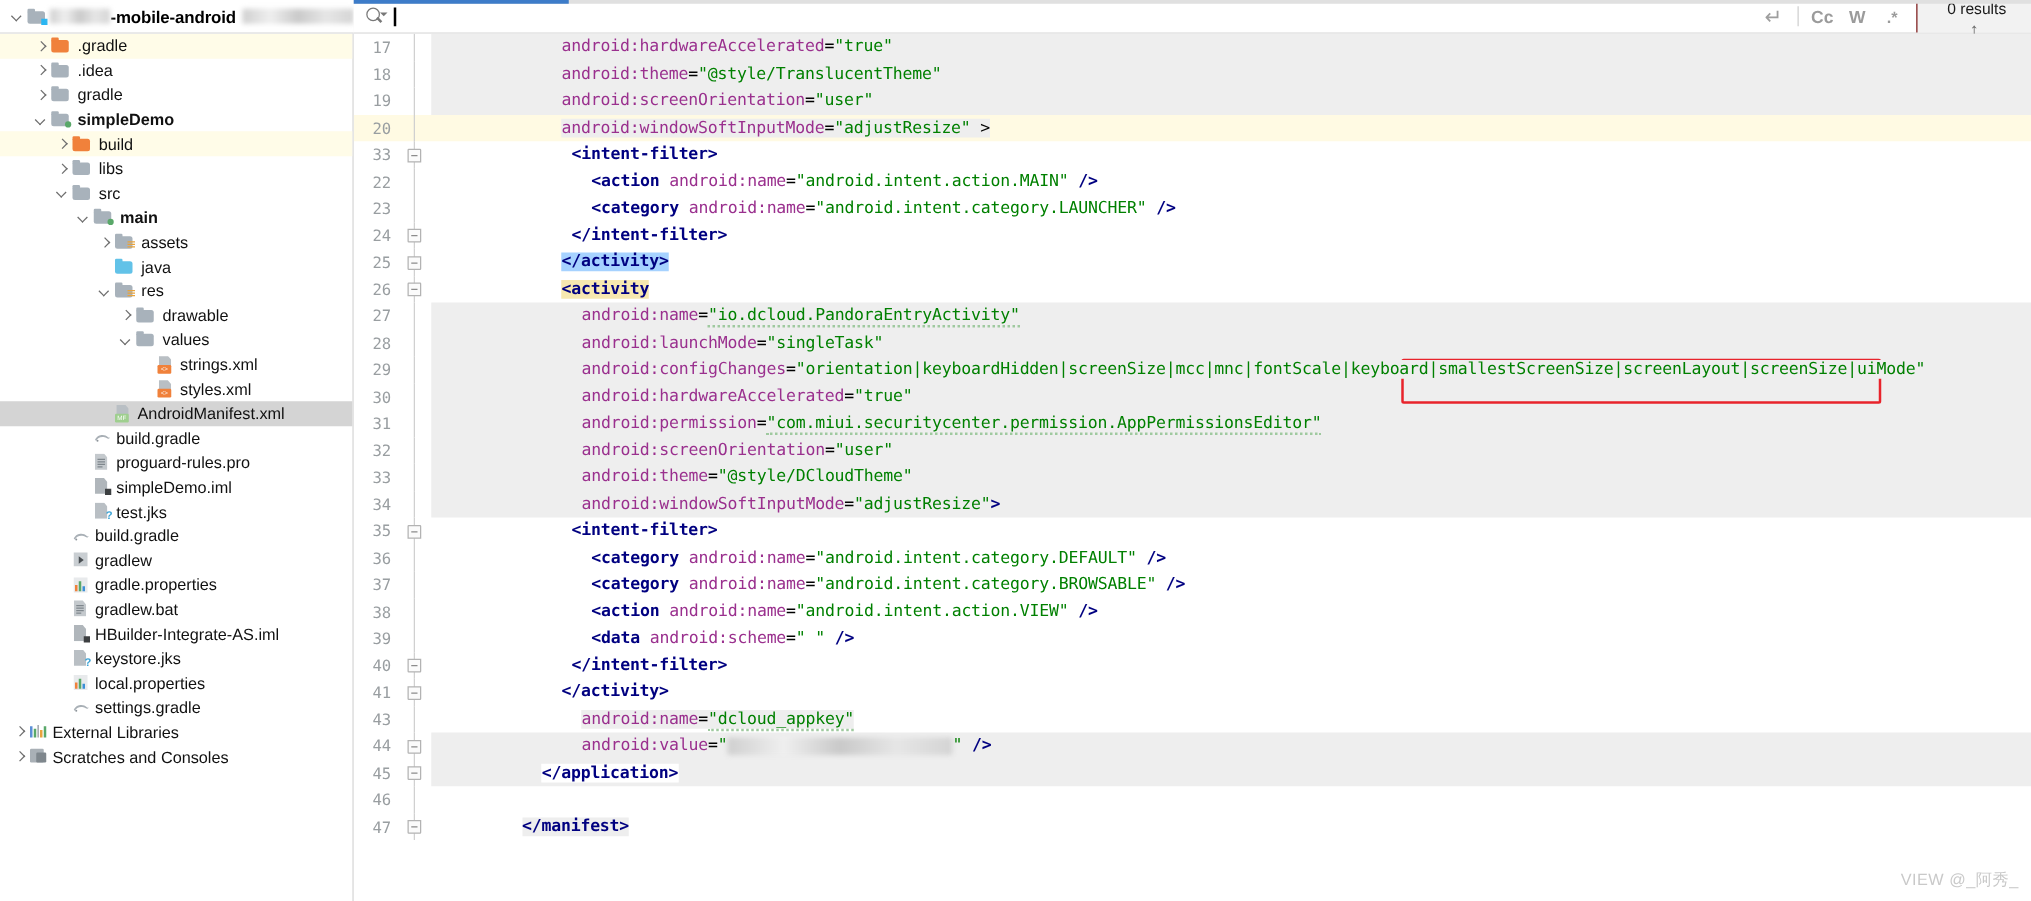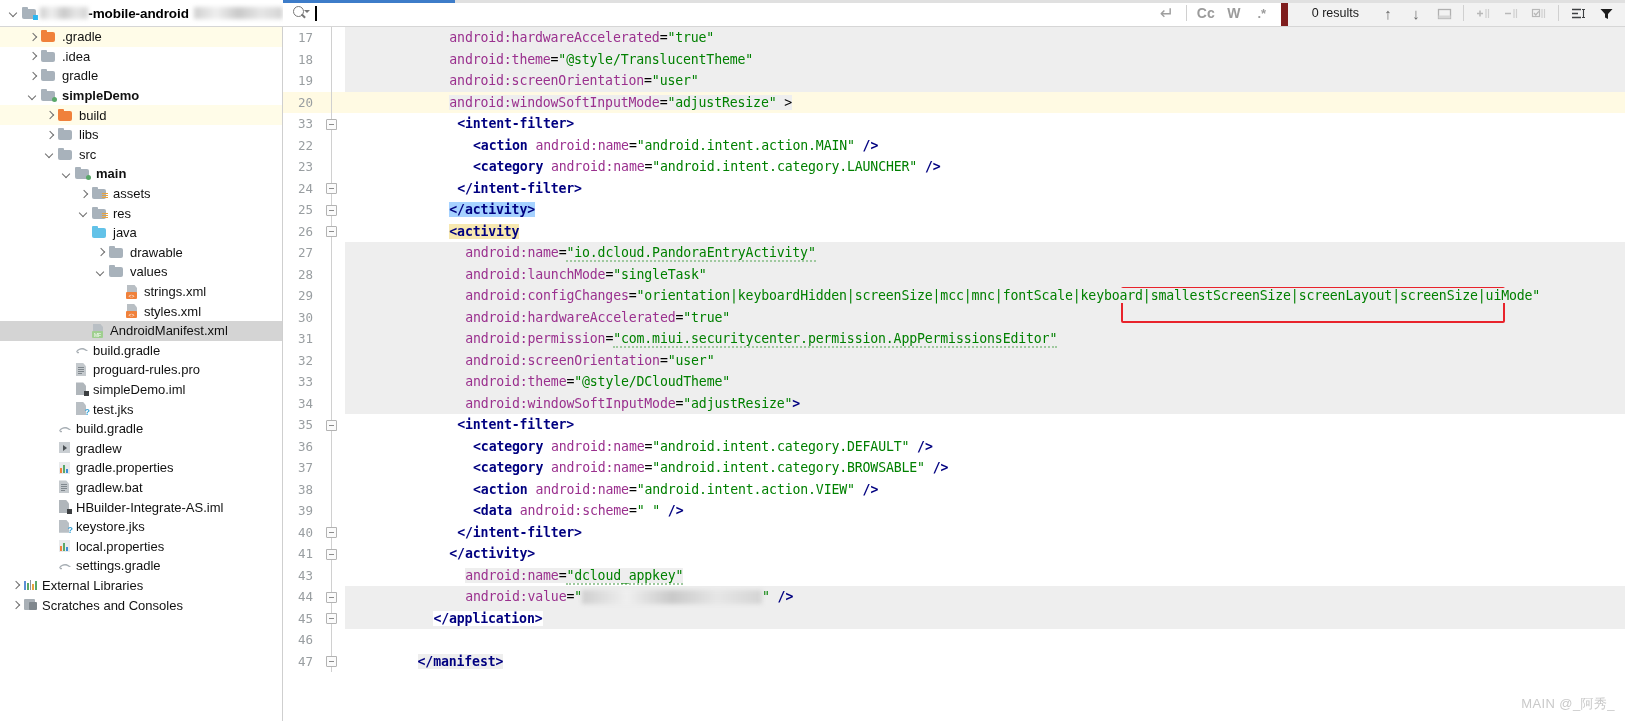--- a/index.html
+++ b/index.html
@@ -61,21 +61,21 @@
   .magn{width:18px;height:18px;flex:0 0 18px;position:relative;margin-right:4px;}
   .magn::before{content:"";position:absolute;left:2px;top:2px;width:9px;height:9px;border:1.6px solid #787878;border-radius:50%;}
   .magn::after{content:"";position:absolute;left:10px;top:11px;width:5px;height:1.6px;background:#787878;transform:rotate(45deg);}
   .magn i{position:absolute;right:-1px;top:6px;width:0;height:0;border-left:3px solid transparent;border-right:3px solid transparent;border-top:3.5px solid #787878;}
   .caret{width:1.6px;height:15px;background:#000;margin-left:2px;}
   .s-right{display:flex;align-items:center;height:100%;padding-right:6px;gap:2px;}
   .ticon{width:26px;height:24px;display:flex;align-items:center;justify-content:center;color:#9b9b9b;font-size:14px;}
   .ticon.txt{font-weight:bold;font-size:14px;letter-spacing:0px;}
   .vdiv{width:1px;height:16px;background:#d0d0d0;margin:0 4px;}
   .retarrow{font-size:17px;color:#9e9e9e;line-height:1;}
-  .s-results{display:flex;align-items:center;height:100%;background:#f2f2f2;border-left:7px solid #7f1d1d;padding:0 6px;gap:2px;}
+  .s-results{display:flex;align-items:center;height:100%;background:#f2f2f2;border-left:1px solid #7f1d1d;padding:0 6px;gap:2px;flex-direction:column;}
   .res-label{font-size:12.5px;color:#1a1a1a;padding:0 14px 0 18px;white-space:nowrap;}
   .arrw{width:26px;height:24px;display:flex;align-items:center;justify-content:center;font-size:15px;color:#6b6b6b;}
   .gicon{width:26px;height:24px;display:flex;align-items:center;justify-content:center;}
   .gicon svg{display:block;}
 
   
   .main{flex:1;display:flex;min-height:0;}
 
   
   .sidebar{
@@ -331,40 +331,40 @@
             <span class="bars">
               <i></i>
               <i></i>
               <i></i>
             </span>
           </span>
           <span class="lbl">assets</span>
         </div>
         <div class="row">
           <span style="display:inline-block;width:76px"></span>
+          <span style="display:inline-block;width:16px"></span>
+          <span class="folder-ic blue">
+            <span class="body"></span>
+            <span class="tab"></span>
+          </span>
+          <span class="lbl">java</span>
+        </div>
+        <div class="row">
+          <span style="display:inline-block;width:76px"></span>
           <span class="tw"></span>
           <span class="folder-ic">
             <span class="body"></span>
             <span class="tab"></span>
             <span class="bars">
               <i></i>
               <i></i>
               <i></i>
             </span>
           </span>
           <span class="lbl">res</span>
-        </div>
-        <div class="row">
-          <span style="display:inline-block;width:76px"></span>
-          <span style="display:inline-block;width:16px"></span>
-          <span class="folder-ic blue">
-            <span class="body"></span>
-            <span class="tab"></span>
-          </span>
-          <span class="lbl">java</span>
         </div>
         <div class="row">
           <span style="display:inline-block;width:93px"></span>
           <span class="tw right"></span>
           <span class="folder-ic">
             <span class="body"></span>
             <span class="tab"></span>
           </span>
           <span class="lbl">drawable</span>
         </div>
@@ -809,17 +809,17 @@
             <span class="lnum">47</span>
             <span class="gutter">
               <span class="vline"></span>
               <span class="fold bot"></span>
             </span>
             <span class="gut2"></span>
             <span class="code"><span style="display:inline-block;width:47.58px;"></span><span class="cbg" style=""><span class="t-tag">&lt;/manifest&gt;</span></span></span>
           </div>
         </div>
       <div class="redbox" id="redbox" title="smallestScreenSize|screenLayout|screenSize|uiMode&quot;" style="left: 838px; top: 260px; width: 380px; height: 32px;"></div>
-      <div class="watermark">MAIN @_阿秀_</div>
+      <div class="watermark">VIEW @_阿秀_</div>
     </div>
 
   </div>
 </div>
 
 </body></html>

